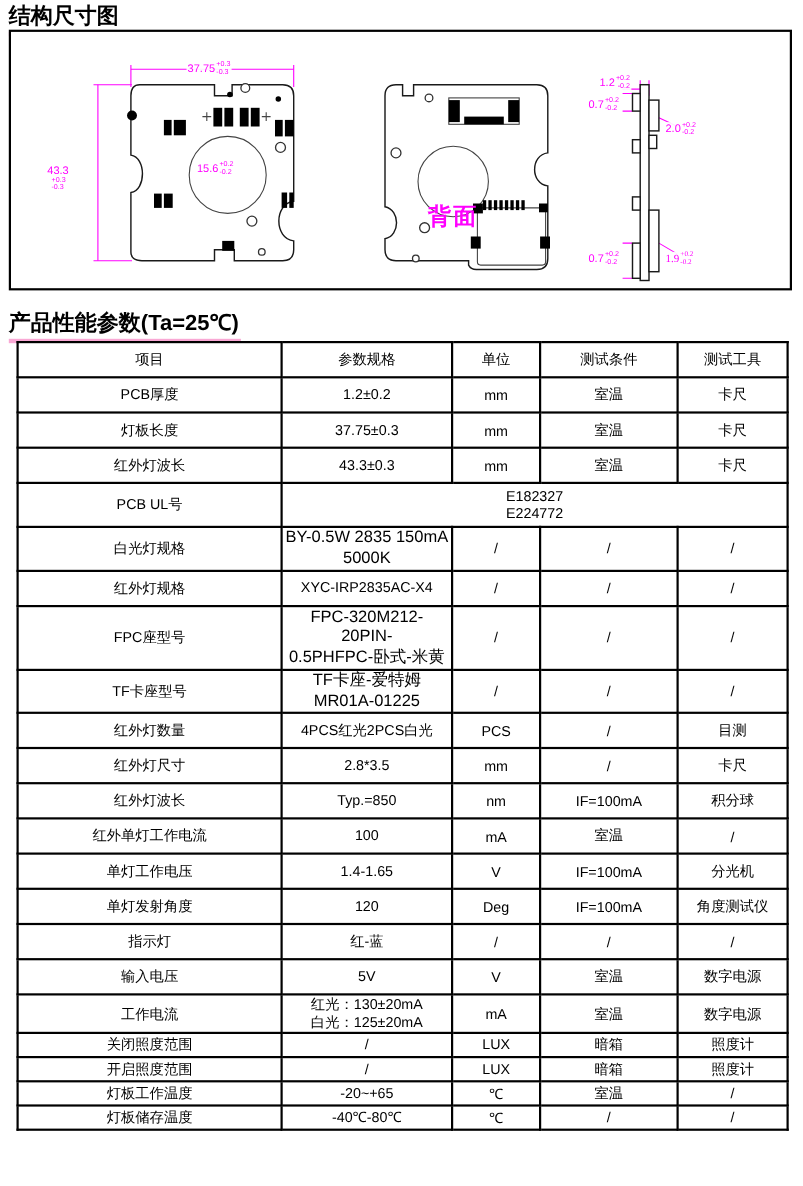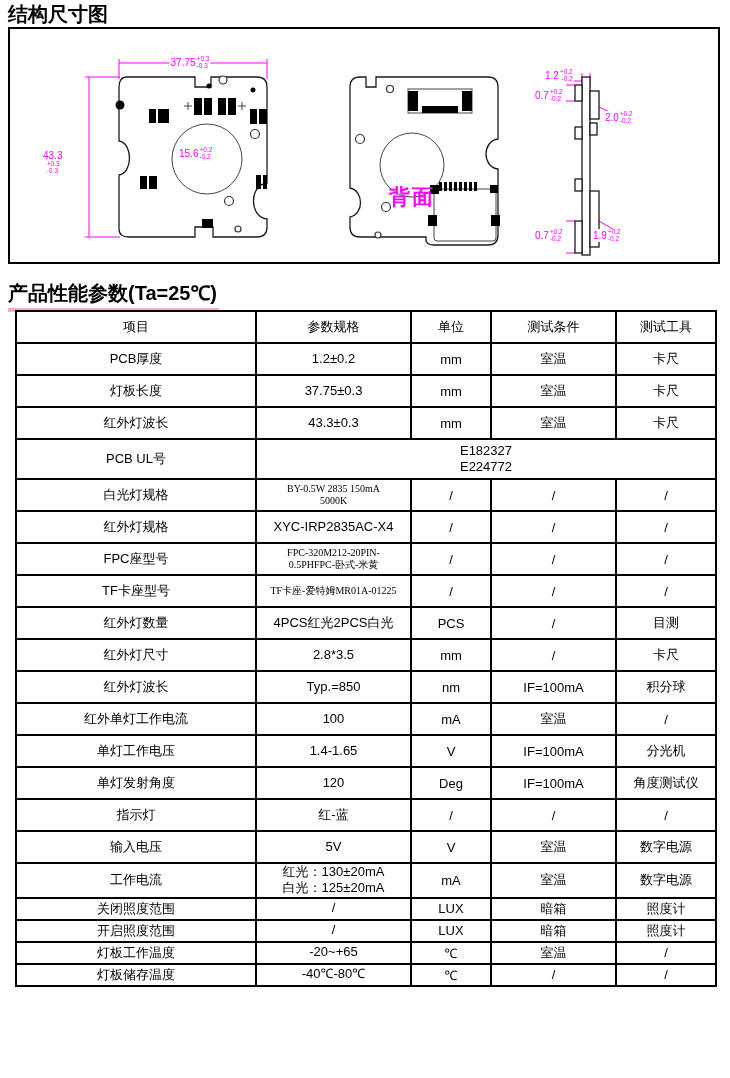--- a/index.html
+++ b/index.html
@@ -32,21 +32,21 @@
   
   .params{position:absolute;left:15px;top:310px;width:700px;border-collapse:collapse;
           table-layout:fixed;background:#fff;}
   .params th,.params td{border:2px solid #000;text-align:center;vertical-align:middle;
           font-size:13px;font-weight:normal;padding:0 2px;overflow:hidden;}
   .params th{height:30px;margin-top:16px;}
   .params tr.std td{height:30px;}
   .params tr.ul td{height:38px;}
   .params tr.sm td{height:20px;}
   .params td.v{white-space:pre-line;line-height:1.25;}
-  .params td.v.vsm{font-size:10px;line-height:1.25;font-family:Liberation Serif, serif;}
+  .params td.v.vsm{font-size:15px;line-height:1.25;}
   .params td.multi{white-space:pre-line;line-height:1.25;}
 </style>
 </head>
 <body>
 
 <div class="page">
 
   <h2 id="title1" class="sec-title">结构尺寸图</h2>
 
   <div class="drawbox">
@@ -198,21 +198,21 @@
           <i>-0.2</i>
         </i>
     </span>
     <span class="dim" style="left:524px;top:200px;">
       <i class="dv">0.7</i>
         <i class="dt">
           <i>+0.2</i>
           <i>-0.2</i>
         </i>
     </span>
-    <span class="dim" style="left:582px;top:200px;">
+    <span class="dim" style="left:594px;top:200px;font-family:Liberation Serif, serif;">
       <i class="dv">1.9</i>
         <i class="dt">
           <i>+0.2</i>
           <i>-0.2</i>
         </i>
     </span>
 
     <span class="back-label" style="left:402px;top:106px;margin-top:48px;">背面</span>
   </div>
 

